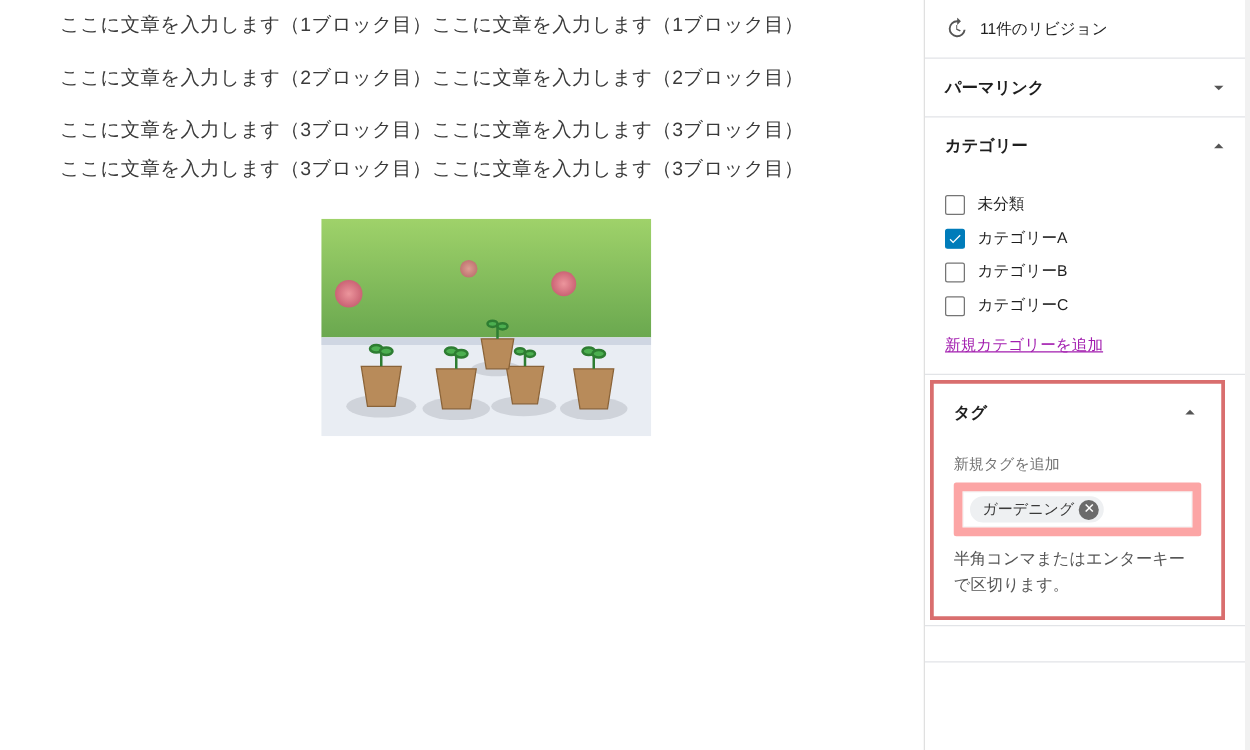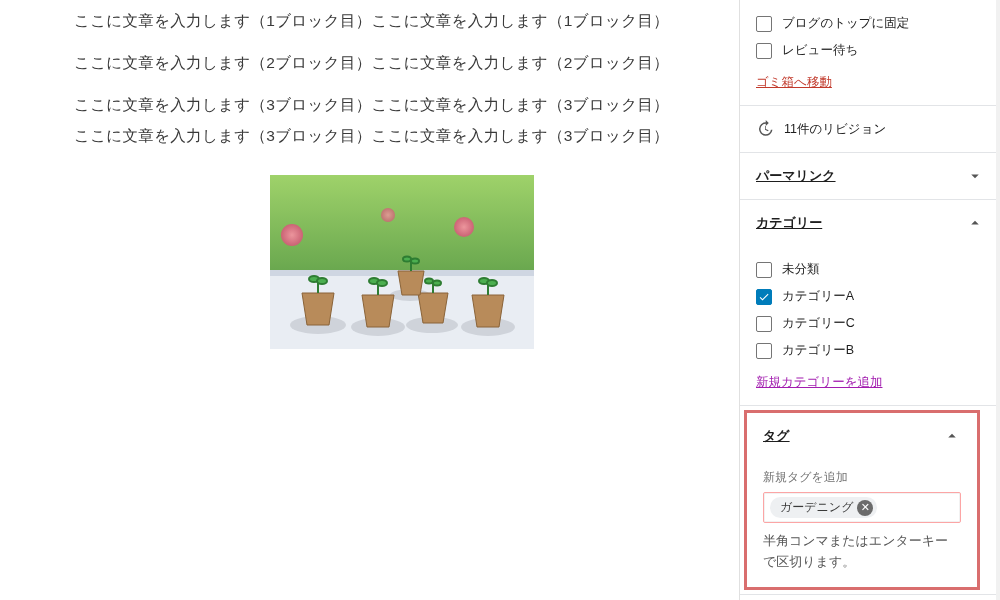--- a/index.html
+++ b/index.html
@@ -14,21 +14,21 @@
     display: flex;
   }
   
   .editor {
     flex: 1;
     padding: 0 0 0 0;
     overflow: hidden;
     border-right: 1px solid #e0e0e0;
   }
   .editor-inner {
-    padding: 0 10px 0 74px;
+    padding: 0 10px 0 48px;
   }
   .para {
     font-size: 15.5px;
     line-height: 1.95;
     color: #3a3a3a;
     letter-spacing: 0.02em;
     margin-top: 12px;
     margin-bottom: 4px;
   }
   .para:first-child { margin-top: 6px; }
@@ -55,21 +55,20 @@
   .panel-section { border-bottom: 1px solid #e2e4e7; }
   .panel-body { padding: 10px 16px 14px; }
   .panel-header {
     display: flex;
     align-items: center;
     justify-content: space-between;
     padding: 14px 16px;
     font-size: 13px;
     font-weight: 600;
     cursor: pointer;
-    text-decoration: underline;
   }
   .chevron { width: 18px; height: 18px; flex: 0 0 18px; }
   .check-row {
     display: flex;
     align-items: center;
     gap: 10px;
     padding: 5px 0;
     font-size: 12.5px;
     color: #1e1e1e;
   }
@@ -106,21 +105,21 @@
     cursor: pointer;
   }
   .rev-icon { width: 18px; height: 18px; color: #555; }
 
   
   .highlight-wrap {
     border: 3px solid #d96e6e;
     margin: 4px 20px 0 4px;
   }
   .tag-input-wrap {
-    border: 1px solid #fca5a5;
+    border: 7px solid #fca5a5;
     padding: 4px 6px;
     display: flex;
     align-items: center;
     gap: 2px;
     border-radius: 2px;
     box-shadow: 0 0 0 1px rgba(0,0,0,0.05) inset;
   }
   .tag-chip {
     display: inline-flex;
     align-items: center;
@@ -217,33 +216,20 @@
             <ellipse cx="145" cy="86" rx="4" ry="2.5"></ellipse>
         </g>
       </svg>
     </div>
 
   </div>
 </div>
 
 <div class="sidebar">
 
-  <div class="panel-section">
-    <div class="panel-body">
-      <label class="check-row">
-        <span class="cbox"></span>
-        <span>ブログのトップに固定</span>
-      </label>
-      <label class="check-row">
-        <span class="cbox"></span>
-        <span>レビュー待ち</span>
-      </label>
-      <span class="link">ゴミ箱へ移動</span>
-    </div>
-  </div>
 
   <div class="revision-row">
     <svg class="rev-icon" viewBox="0 0 24 24">
       <path fill="currentColor" d="M13 3a9 9 0 1 0 8.94 10H19.9A7 7 0 1 1 13 5v3l4-4-4-4v3zM12 8v5l4 2 .8-1.4L13 12V8z"></path>
     </svg>
     <span>11件のリビジョン</span>
   </div>
 
   <div class="panel-section">
     <div class="panel-header">
@@ -266,24 +252,24 @@
           <span>未分類</span>
         </label><label class="check-row">
           <span class="cbox checked">
             <svg width="12" height="12" viewBox="0 0 24 24">
               <path fill="#fff" d="M9 16.2 4.8 12l-1.4 1.4L9 19 21 7l-1.4-1.4z"></path>
             </svg>
           </span>
           <span>カテゴリーA</span>
         </label><label class="check-row">
           <span class="cbox"></span>
-          <span>カテゴリーC</span>
+          <span>カテゴリーB</span>
         </label><label class="check-row">
           <span class="cbox"></span>
-          <span>カテゴリーB</span>
+          <span>カテゴリーC</span>
         </label><span class="link blue">新規カテゴリーを追加</span></div>
   </div>
 
   <div class="highlight-wrap">
     <div class="panel-section" style="border-bottom:none">
       <div class="panel-header">
         <span>タグ</span>
         <svg class="chevron" viewBox="0 0 24 24">
             <path fill="#555" d="M7 14l5-5 5 5z"></path>
           </svg>

